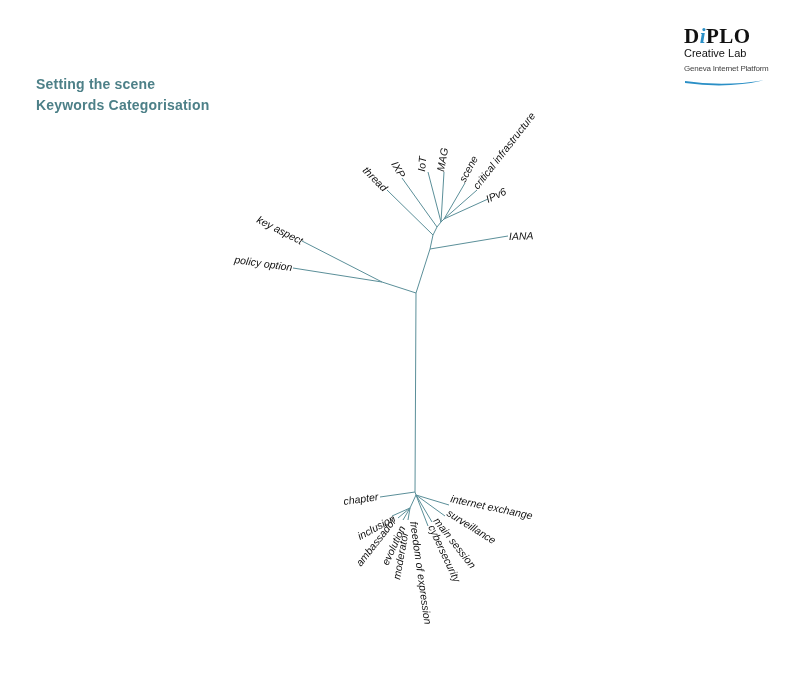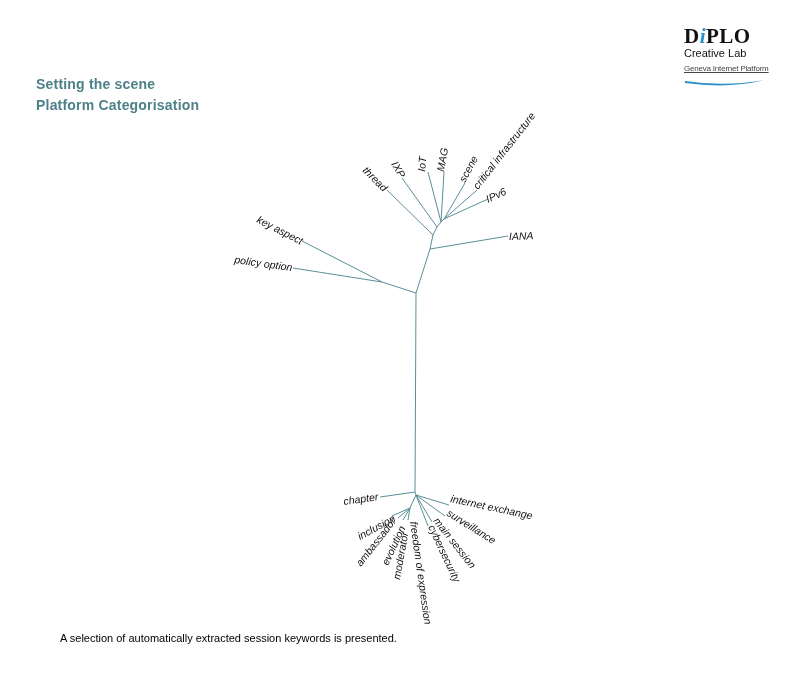--- a/index.html
+++ b/index.html
@@ -4,31 +4,31 @@
   <style>
     html, body { margin: 0; padding: 0; background: #ffffff; }
     body { width: 800px; height: 700px; position: relative; overflow: hidden; font-family: "Liberation Sans", sans-serif; }
     .title { position: absolute; left: 36px; color: #4d8088; font-weight: bold; font-size: 14px; letter-spacing: 0.2px; margin-top: 36px; }
     .t1 { top: 40px; }
     .t2 { top: 61px; }
     .logo { position: absolute; left: 684px; top: 24px; width: 90px; height: 70px; }
     .logo-word { font-family: Liberation Serif, serif; font-weight: bold; font-size: 21px; color: #111; letter-spacing: 0.5px; line-height: 24px; }
     .logo-word .i { color: #2a8fc6; font-style: italic; }
     .logo-sub { font-size: 11px; color: #111; margin-top: -1px; }
-    .logo-gip { font-size: 8px; color: #444; margin-top: 5px; letter-spacing: -0.2px; text-decoration: underline; }
+    .logo-gip { font-size: 8px; color: #444; margin-top: 5px; letter-spacing: -0.2px; }
     .logo-swoosh { margin-top: 1px; }
     #tree { position: absolute; left: 0; top: 0; }
     #tree text { font-family: "Liberation Sans", sans-serif; font-size: 10.5px; font-style: italic; fill: #111; }
     .caption { position: absolute; left: 60px; top: 630px; font-size: 11px; line-height: 17px; color: #000; }
   </style>
 </head>
 <body>
 
 <div class="title t1">Setting the scene</div>
-<div class="title t2">Platform Categorisation</div>
+<div class="title t2">Keywords Categorisation</div>
 
 <div class="logo">
   <div class="logo-word"><span>D</span><span class="i">i</span><span>PLO</span></div>
   <div class="logo-sub">Creative Lab</div>
   <div class="logo-gip">Geneva Internet Platform</div>
   <svg class="logo-swoosh" width="82" height="8" viewBox="0 0 82 8">
     <path d="M1 2 Q40 8 81 1 Q45 10 1 4 Z" fill="#2a8fc6"></path>
   </svg>
 </div>
 
@@ -88,14 +88,13 @@
     <text transform="translate(428,527) rotate(65)">cybersecurity</text>
     <text transform="translate(410,522) rotate(82)">freedom of expression</text>
     <text transform="translate(400,580) rotate(-80)">moderator</text>
     <text transform="translate(388,566) rotate(-65)">evolution</text>
     <text transform="translate(361,567) rotate(-52)">ambassador</text>
     <text transform="translate(360,540) rotate(-28)">inclusion</text>
   </g>
 </svg>
 
 <div class="caption">
-  <div>A selection of automatically extracted session keywords is presented.</div>
 </div>
 
 </body></html>

